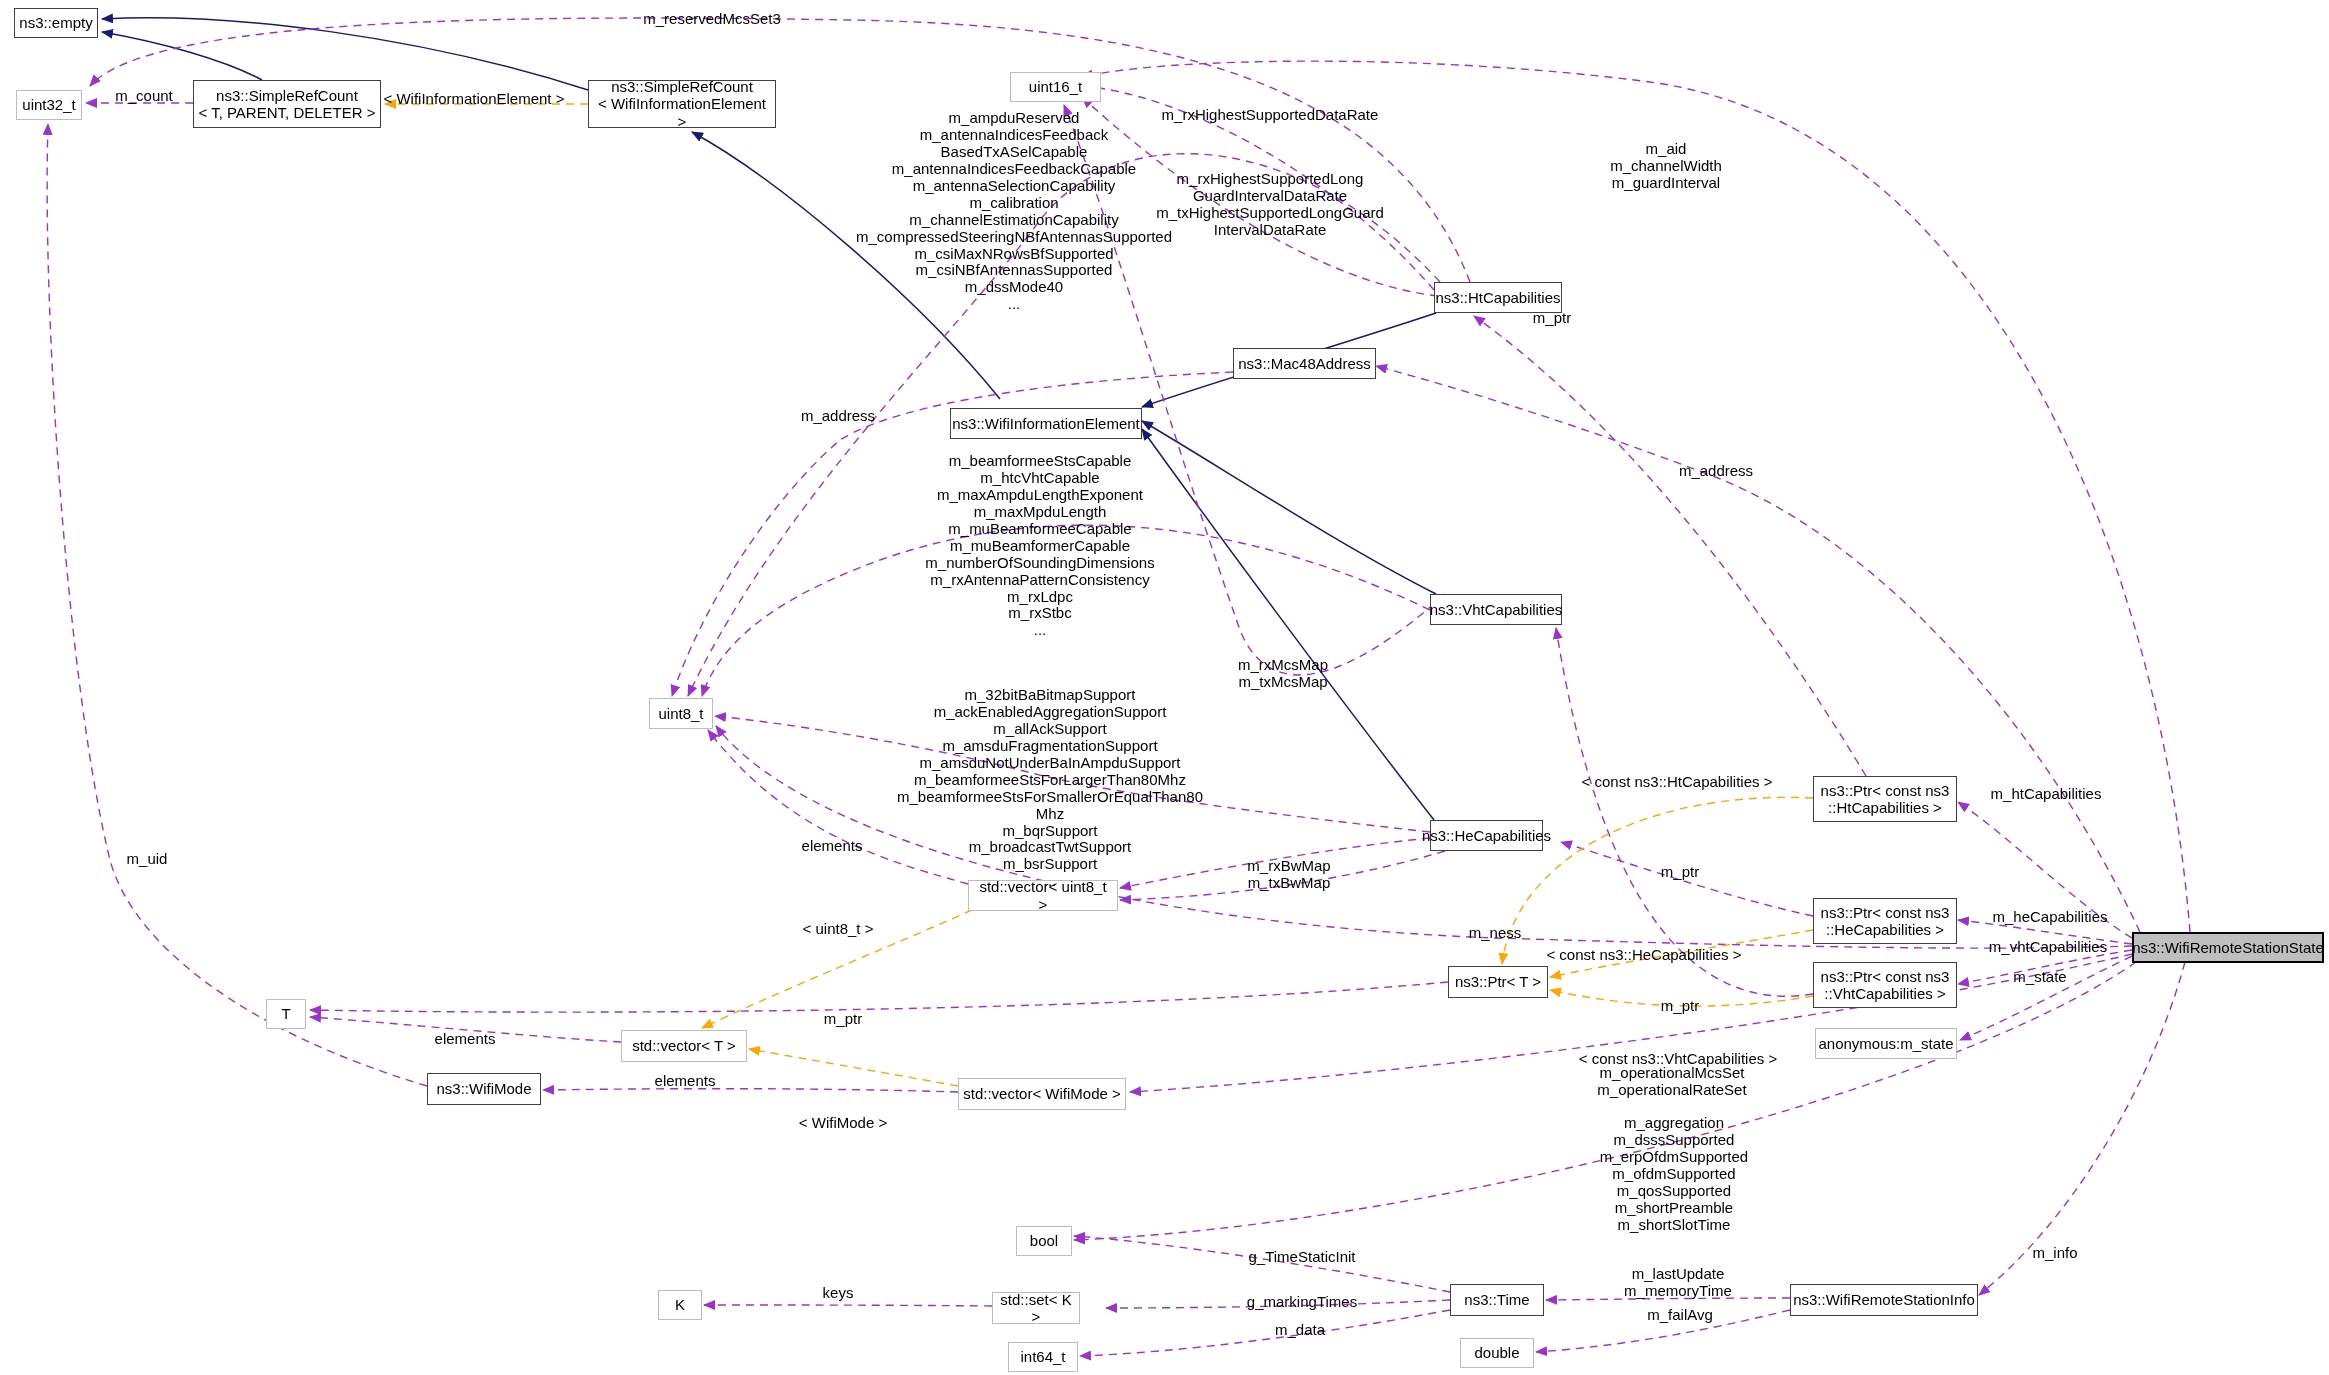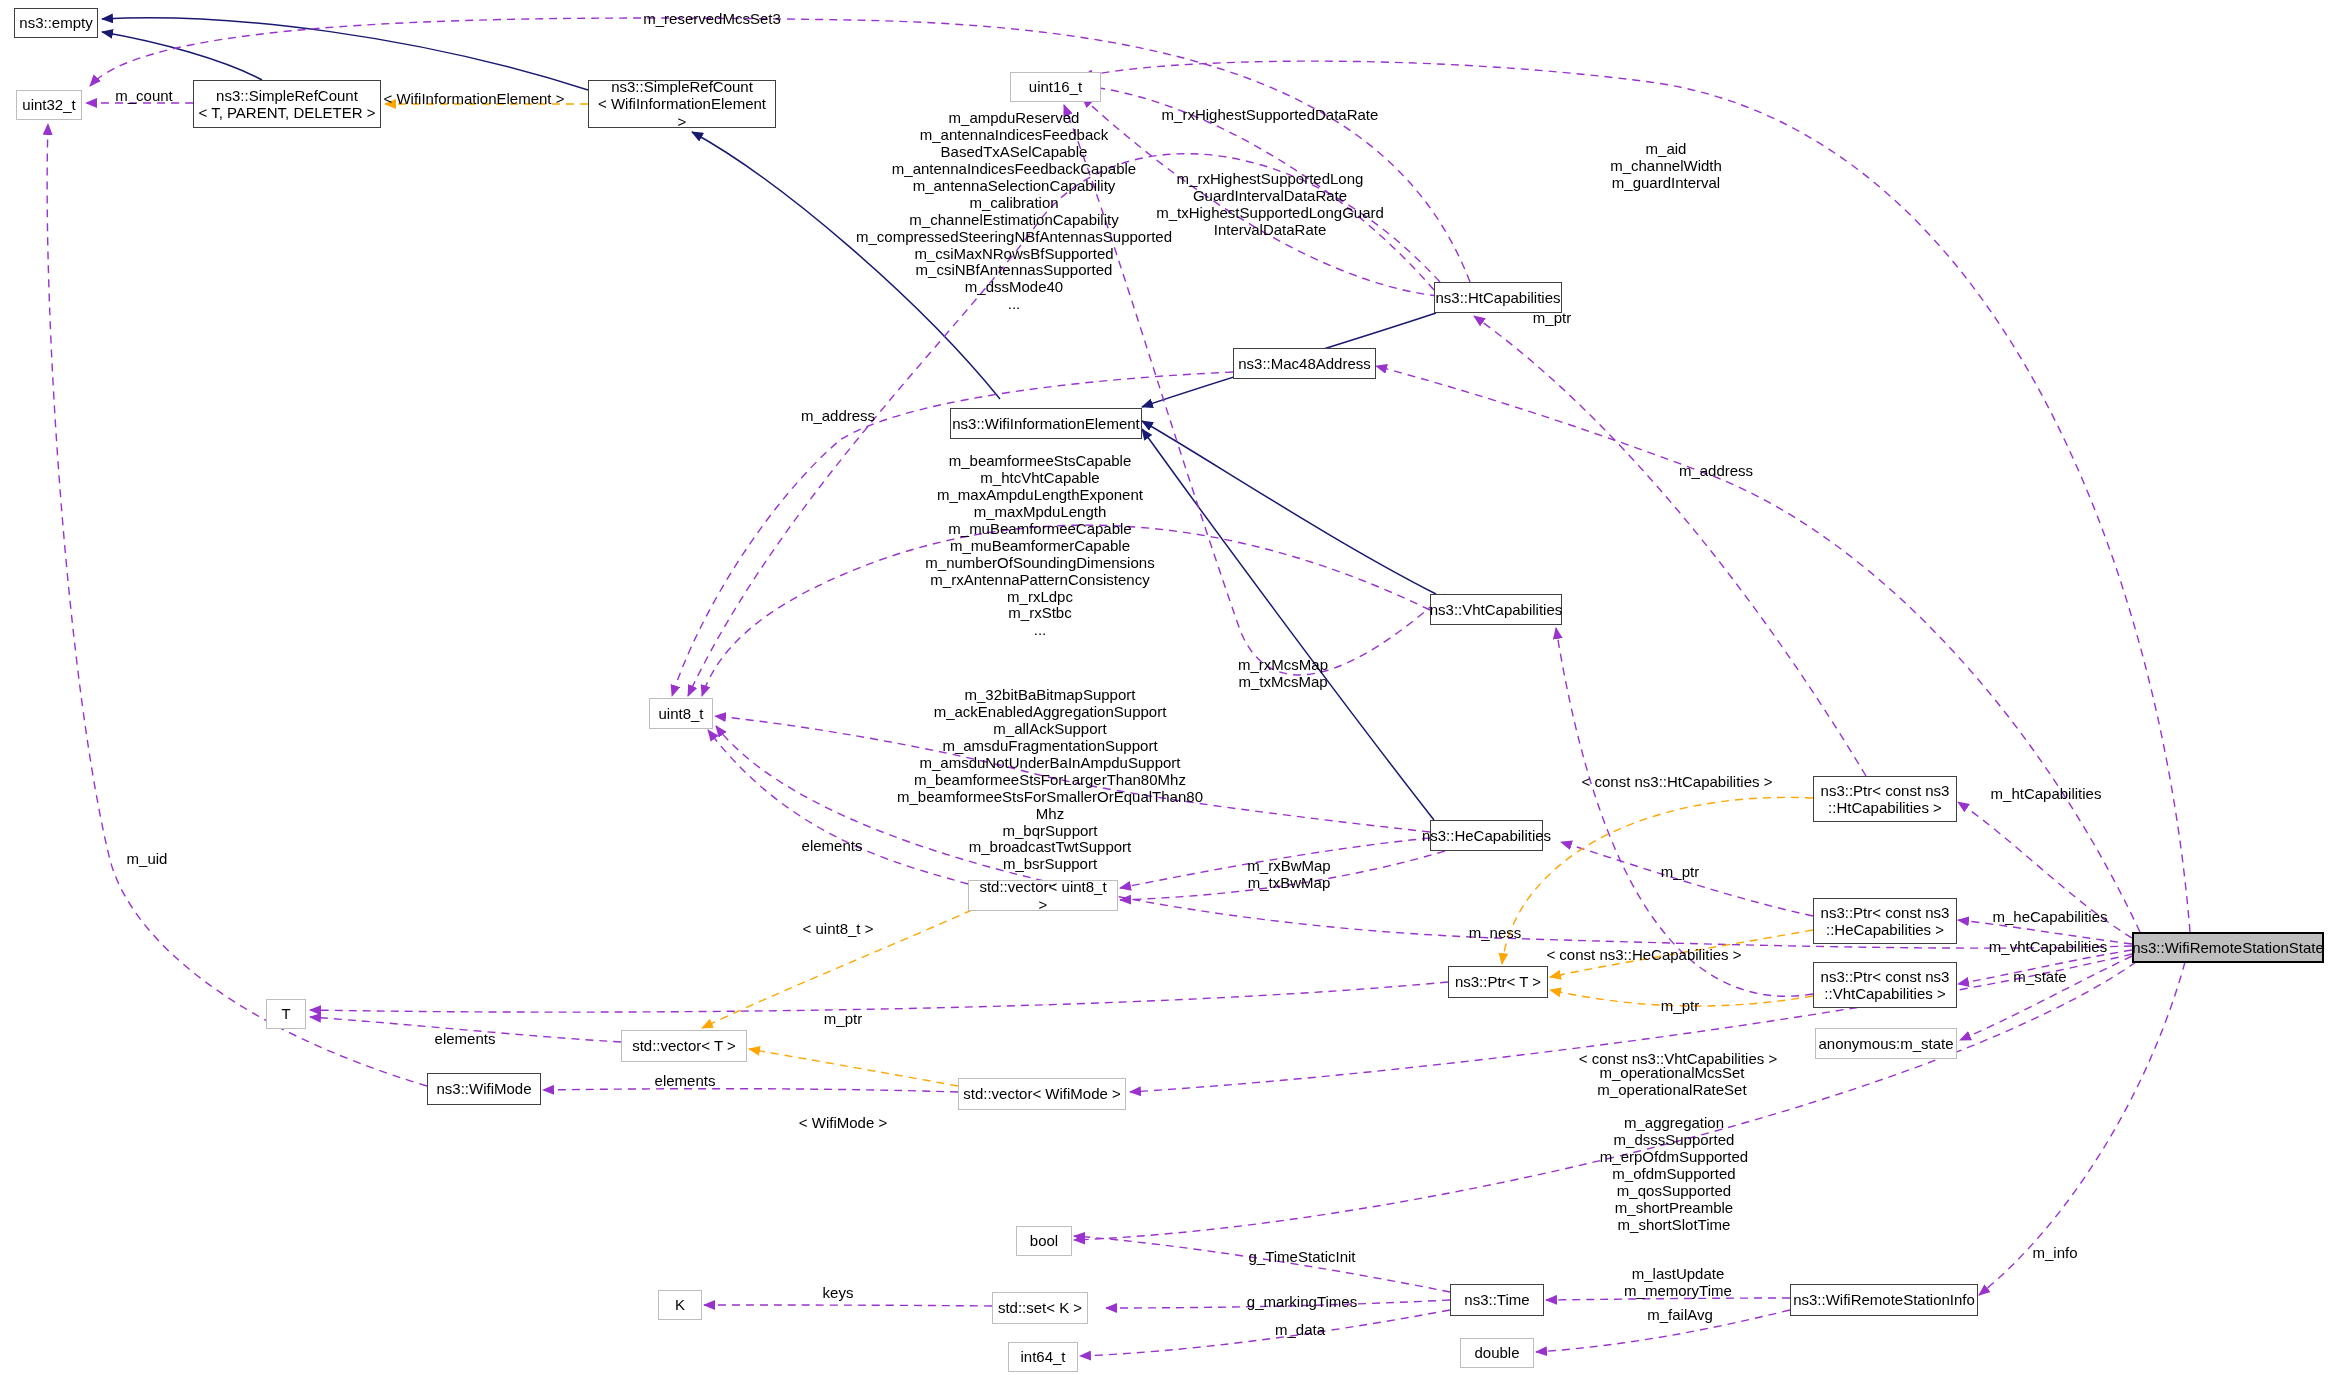--- a/index.html
+++ b/index.html
@@ -111,21 +111,21 @@
 ::VhtCapabilities &gt;</div>
   <div class="node cls" style="left:1448px;top:966px;width:100px;height:32px;">ns3::Ptr&lt; T &gt;</div>
   <div class="node" style="left:1815px;top:1028px;width:142px;height:31px;">anonymous:m_state</div>
   <div class="node hl" style="left:2132px;top:932px;width:192px;height:31px;">ns3::WifiRemoteStationState</div>
   <div class="node" style="left:266px;top:999px;width:40px;height:30px;">T</div>
   <div class="node" style="left:621px;top:1030px;width:126px;height:32px;">std::vector&lt; T &gt;</div>
   <div class="node cls" style="left:427px;top:1073px;width:114px;height:32px;">ns3::WifiMode</div>
   <div class="node" style="left:958px;top:1078px;width:168px;height:32px;">std::vector&lt; WifiMode &gt;</div>
   <div class="node" style="left:1016px;top:1226px;width:56px;height:30px;">bool</div>
   <div class="node" style="left:658px;top:1290px;width:44px;height:30px;">K</div>
-  <div class="node" style="left:992px;top:1292px;width:96px;height:32px;">std::set&lt; K &gt;</div>
+  <div class="node" style="left:992px;top:1292px;width:88px;height:32px;">std::set&lt; K &gt;</div>
   <div class="node cls" style="left:1450px;top:1284px;width:94px;height:32px;">ns3::Time</div>
   <div class="node" style="left:1008px;top:1342px;width:70px;height:30px;">int64_t</div>
   <div class="node" style="left:1460px;top:1338px;width:74px;height:30px;">double</div>
   <div class="node cls" style="left:1790px;top:1284px;width:188px;height:32px;">ns3::WifiRemoteStationInfo</div>
 
   <div class="elabel" style="left:683px;top:11px;margin-left:29px;">m_reservedMcsSet3</div>
   <div class="elabel" style="left:144px;top:88px;">m_count</div>
   <div class="elabel" style="left:474px;top:91px;">&lt; WifiInformationElement &gt;</div>
   <div class="elabel" style="left:1270px;top:107px;">m_rxHighestSupportedDataRate</div>
   <div class="elabel" style="left:1270px;top:171px;">m_rxHighestSupportedLong

